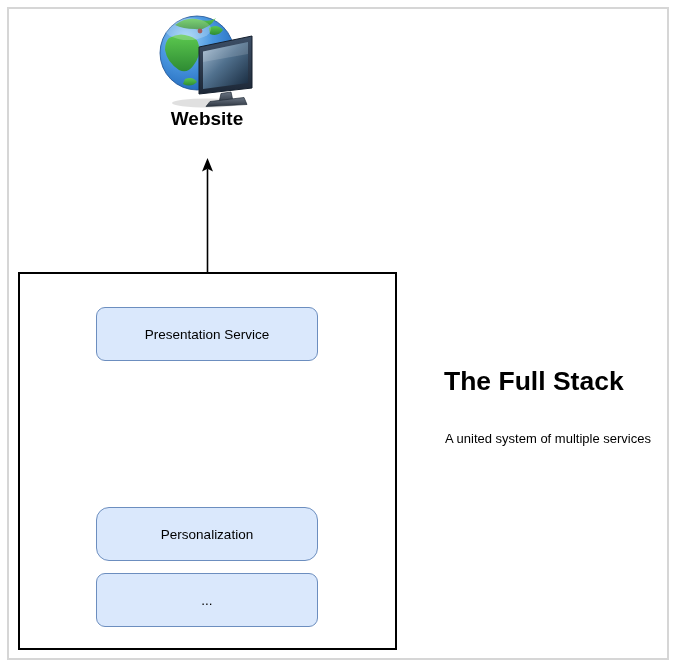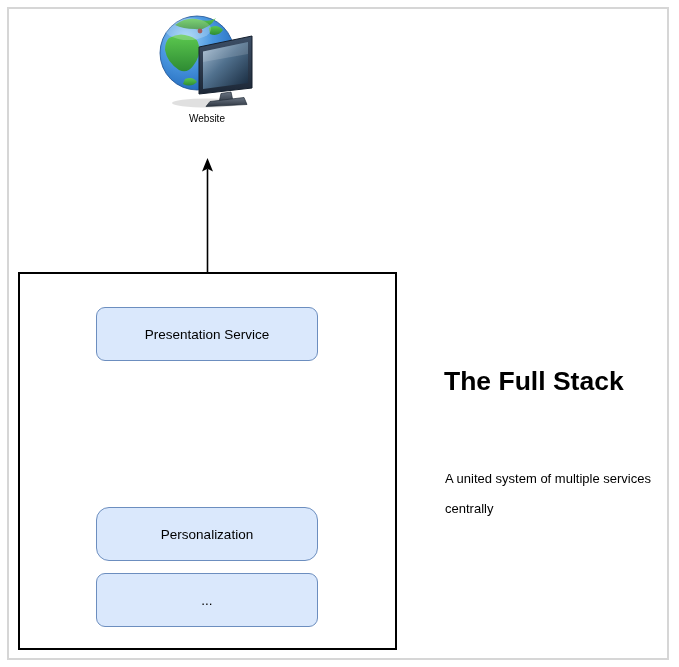--- a/index.html
+++ b/index.html
@@ -31,22 +31,23 @@
     top: 8px;
     width: 100px;
     height: 100px;
   }
   .website-label {
     position: absolute;
     left: 157px;
     top: 111px;
     width: 100px;
     text-align: center;
-    font-size: 10px;
+    font-size: 19px;
     line-height: 16px;
+    font-weight: bold;
   }
   .arrow {
     position: absolute;
     left: 200px;
     top: 158px;
     width: 15px;
     height: 116px;
   }
   .stack-container {
     position: absolute;
@@ -87,21 +88,20 @@
     font-weight: bold;
     white-space: nowrap;
   }
   .full-stack-desc {
     position: absolute;
     left: 445px;
     top: 424px;
     font-size: 13px;
     line-height: 30px;
     white-space: nowrap;
-    margin-top: 40px;
   }
 </style>
 </head>
 <body>
 
 <div class="page-frame"></div>
 
 <svg class="website-icon" viewBox="0 0 100 100" aria-hidden="true">
   <defs>
     <radialGradient id="ocean" cx="35%" cy="30%" r="80%">
@@ -159,14 +159,13 @@
     <span>Personalization</span>
   </div>
   <div class="service-box b4">
     <span>...</span>
   </div>
 </div>
 
 <div class="full-stack-title">The Full Stack</div>
 <div class="full-stack-desc">
   <div>A united system of multiple services</div>
-  <div>centrally</div>
 </div>
 
 </body></html>

